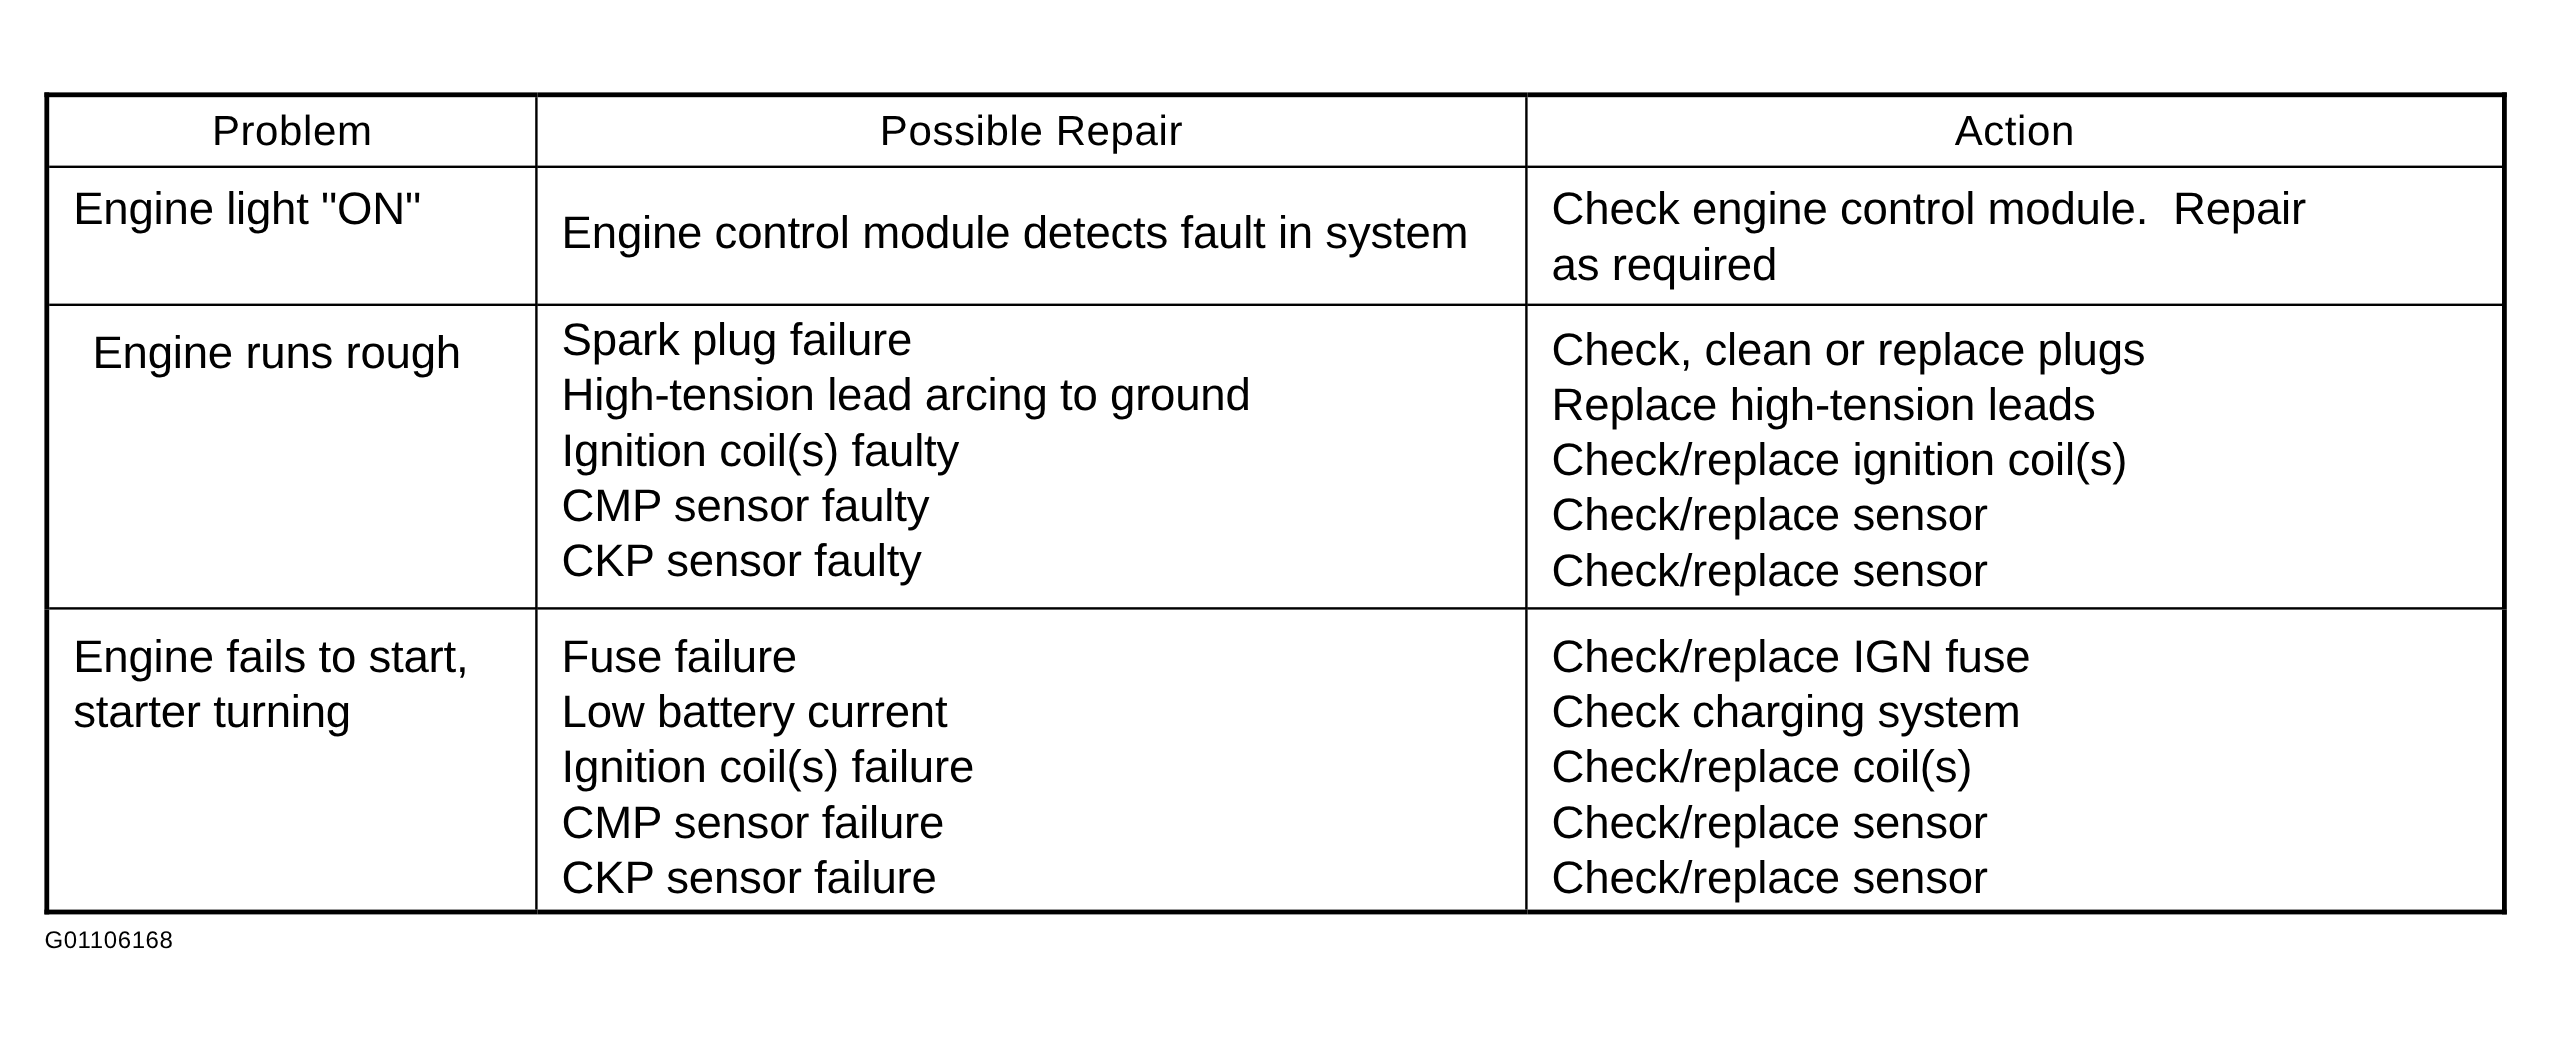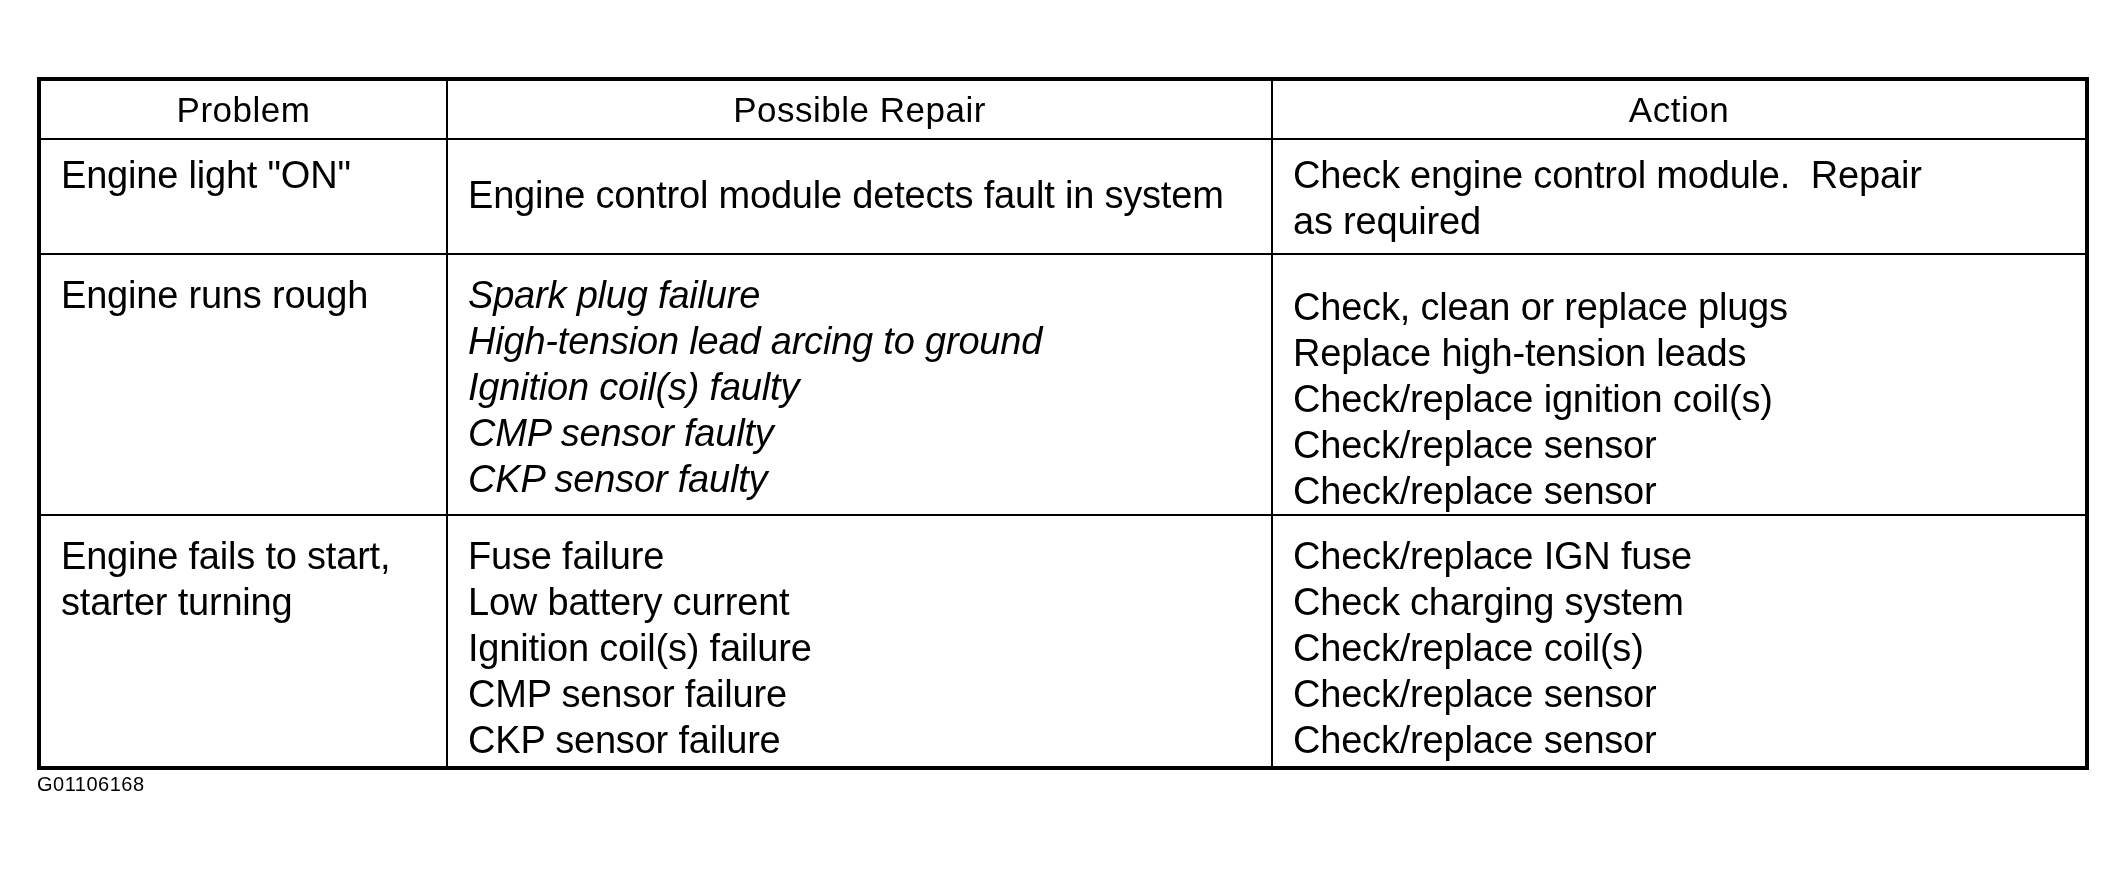--- a/index.html
+++ b/index.html
@@ -84,23 +84,23 @@
     white-space: pre;
     letter-spacing: -0.2px;
   }
 
   
   .r1 .problem-inner { padding-top: 12px; }
   .r1 .cause-inner   { padding-top: 32px; }
   .r1 .action-inner  { padding-top: 12px; }
   .r1-height { height: 113px; }
 
-  .r2 .problem-inner { padding-top: 17px; }
-  .r2 .cause-inner   { padding-top: 17px; font-style: italic; }
-  .r2 .action-inner  { padding-top: 29px; }
+  .r2 .problem-inner { padding-top: 17px; margin-left: 16px; }
+  .r2 .cause-inner   { padding-top: 6px; }
+  .r2 .action-inner  { padding-top: 14px; }
   .r2-height { height: 251px; }
 
   .r3 .problem-inner { padding-top: 17px; }
   .r3 .cause-inner   { padding-top: 17px; }
   .r3 .action-inner  { padding-top: 17px; }
   .r3-height { height: 250px; }
 
   #figure-id {
     position: absolute;
     left: 37px;

